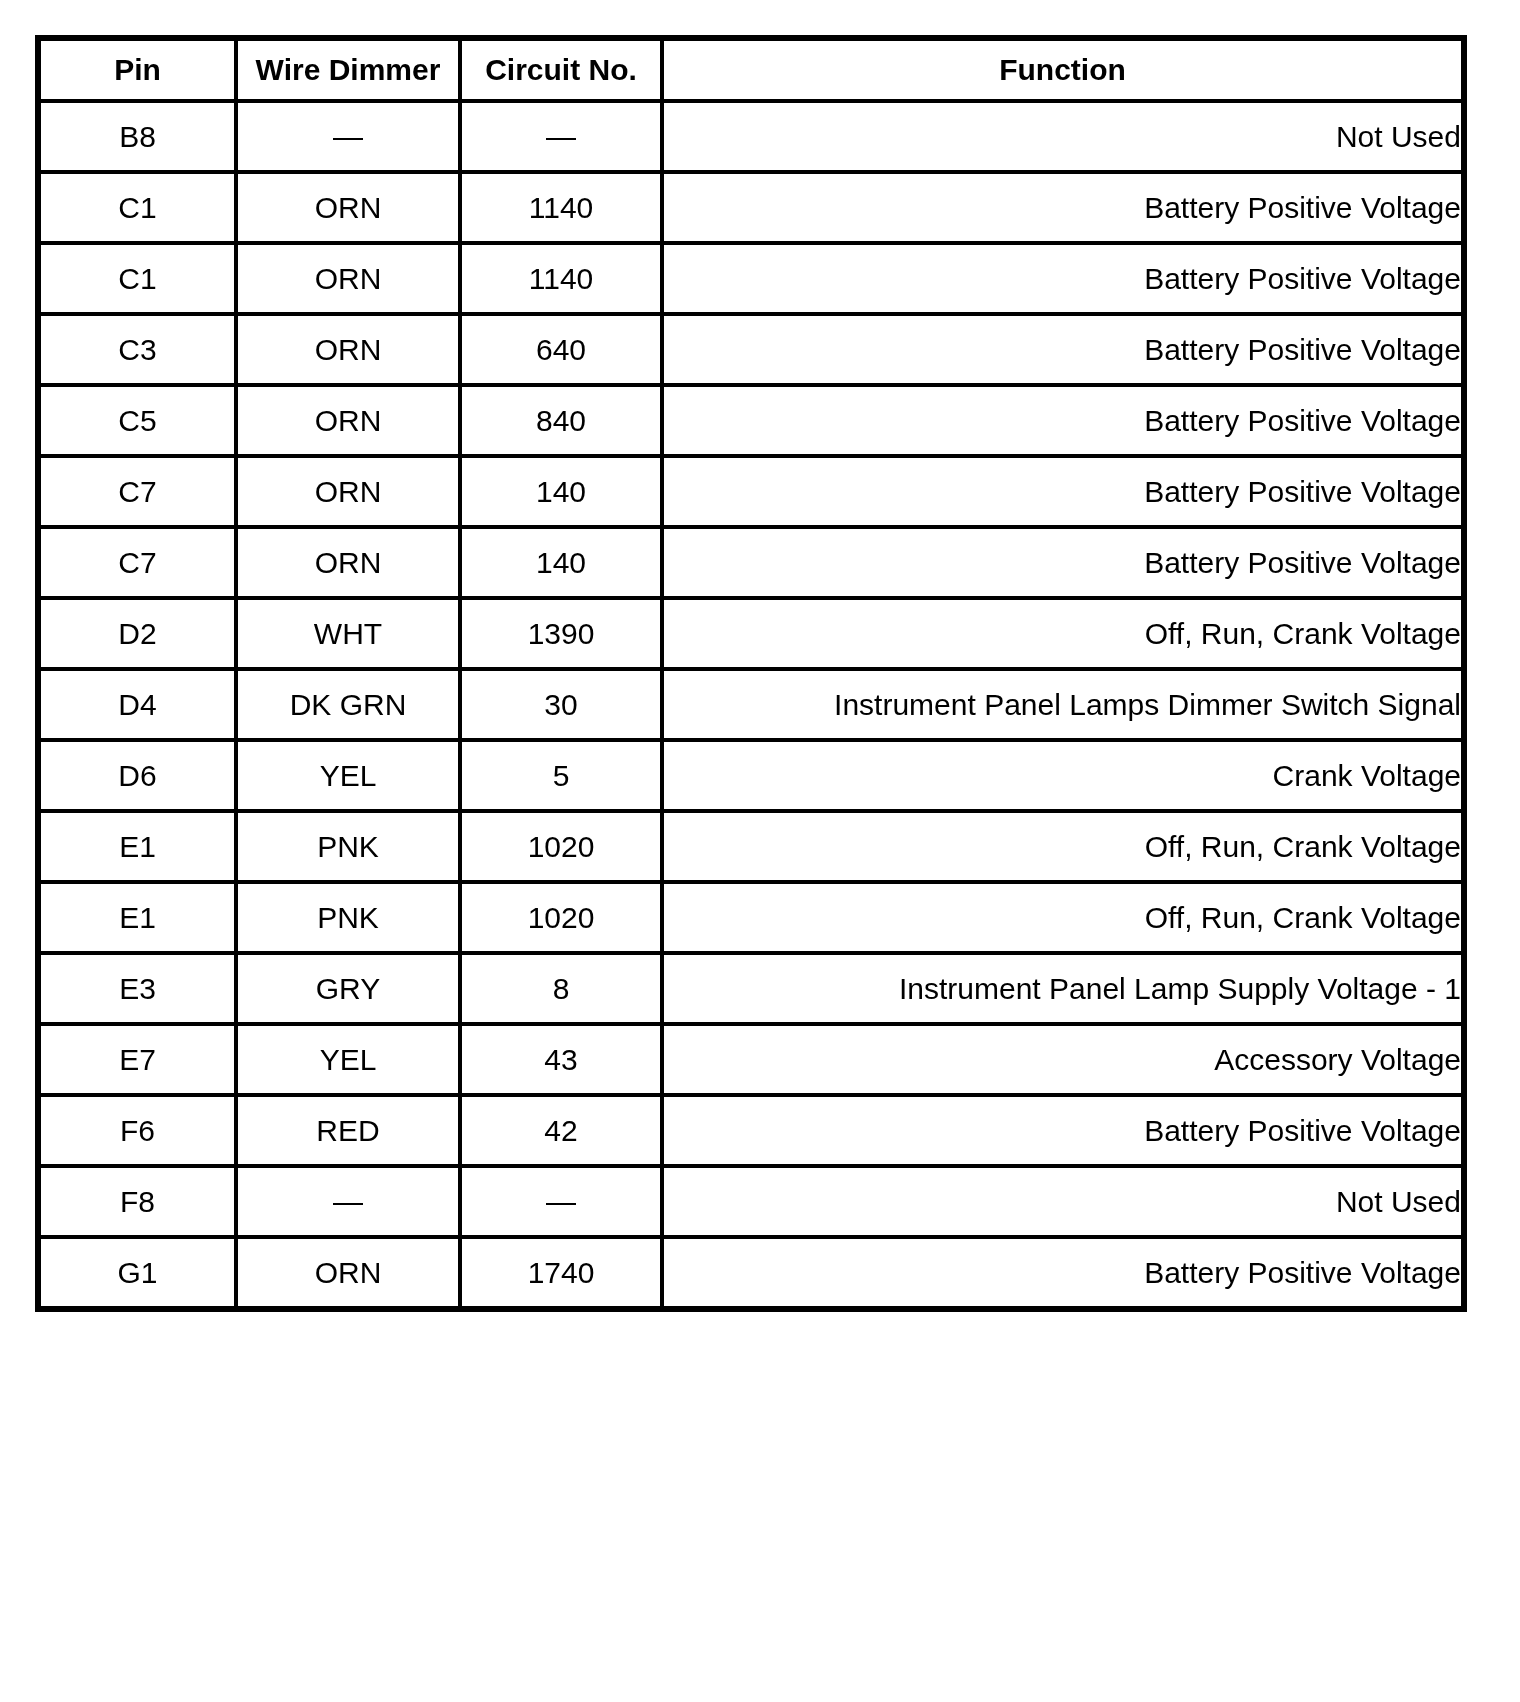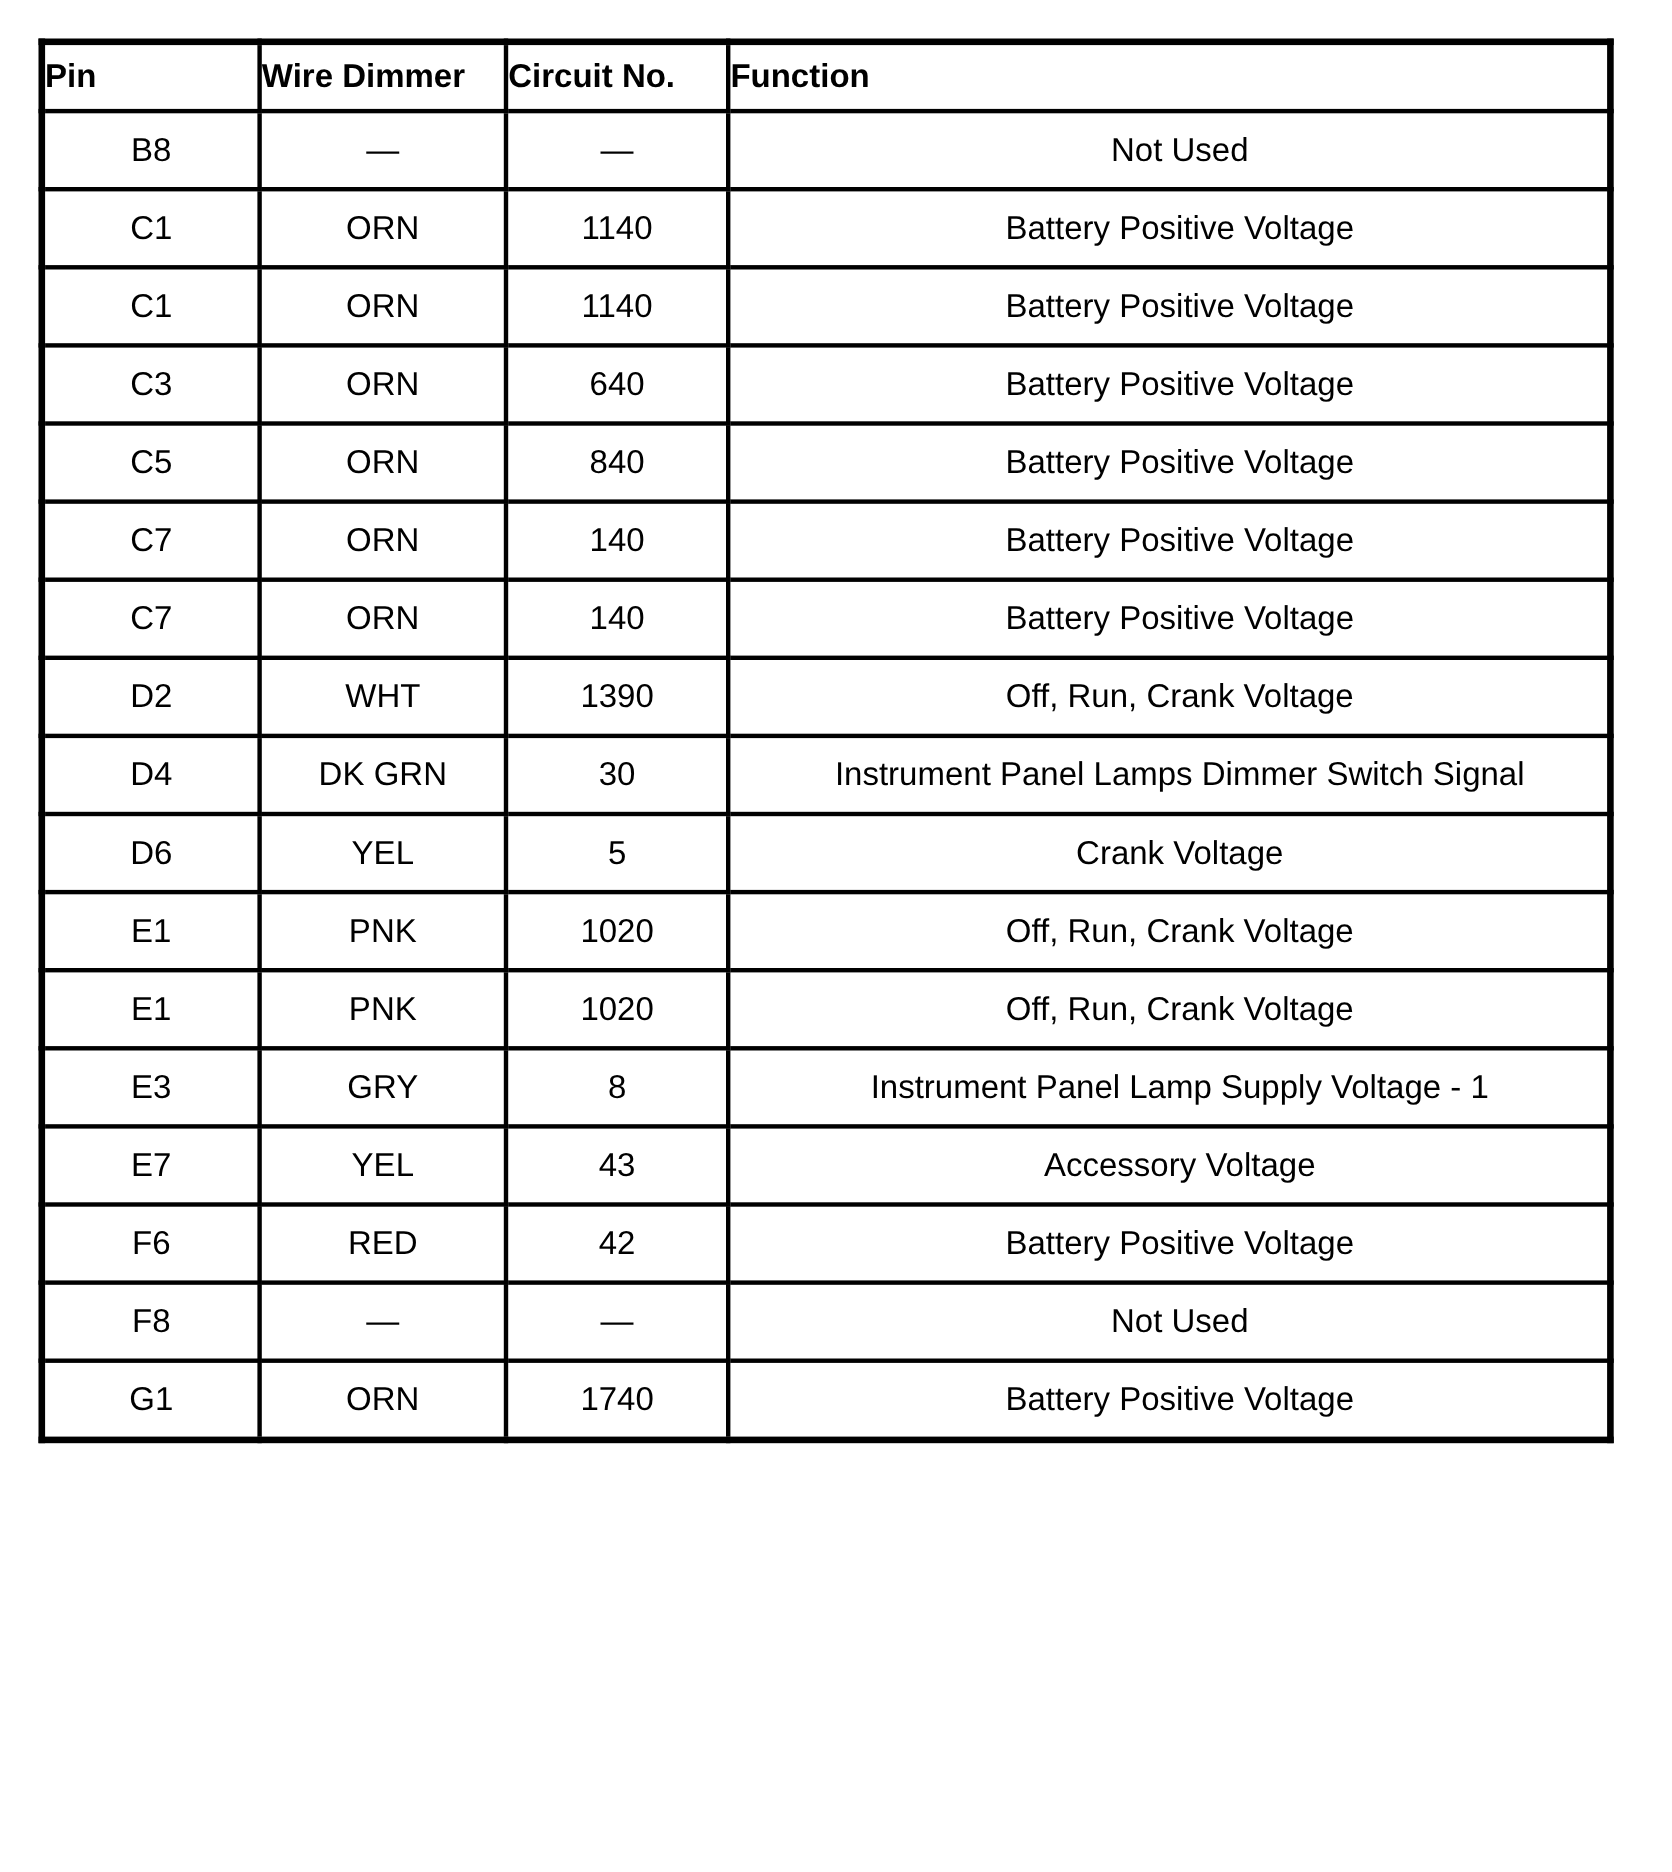--- a/index.html
+++ b/index.html
@@ -28,33 +28,33 @@
   .pinout-table td {
     border: 4px solid #000000;
     font-size: 30px;
     overflow: hidden;
     vertical-align: middle;
     background: #ffffff;
   }
   .pinout-table th {
     height: 58px;
     font-weight: bold;
-    text-align: left;
+    text-align: center;
     padding: 0;
   }
   .pinout-table td {
     height: 67px;
     font-weight: normal;
     padding: 0;
   }
   td.cell-center {
     text-align: center;
   }
   td.cell-function {
-    text-align: center;
+    text-align: right;
     padding-left: 20px;
   }
   col.col-pin      { width: 198px; }
   col.col-wire     { width: 224px; }
   col.col-circuit  { width: 202px; }
   col.col-function { width: auto; }
 </style>
 </head>
 <body>
 

